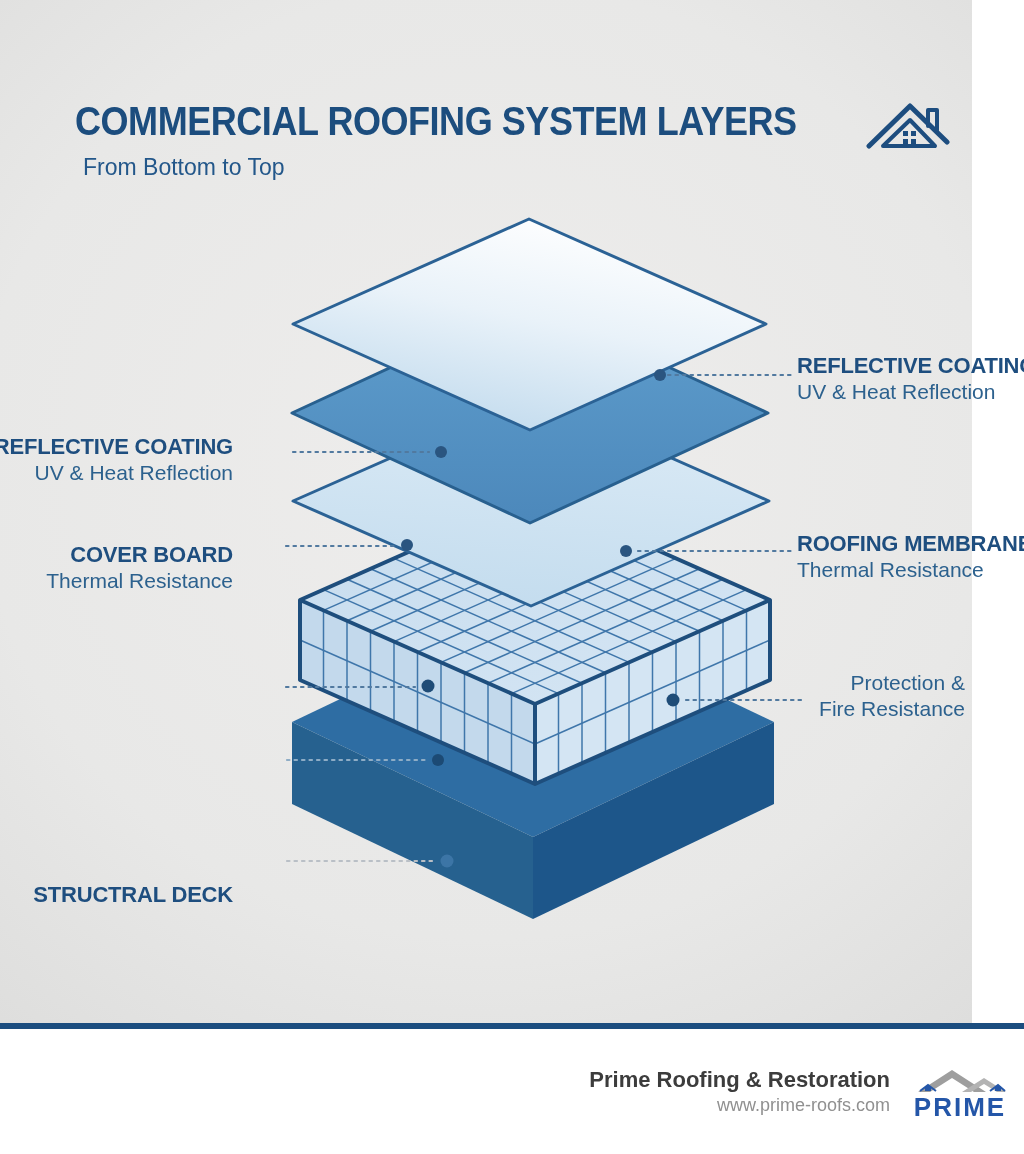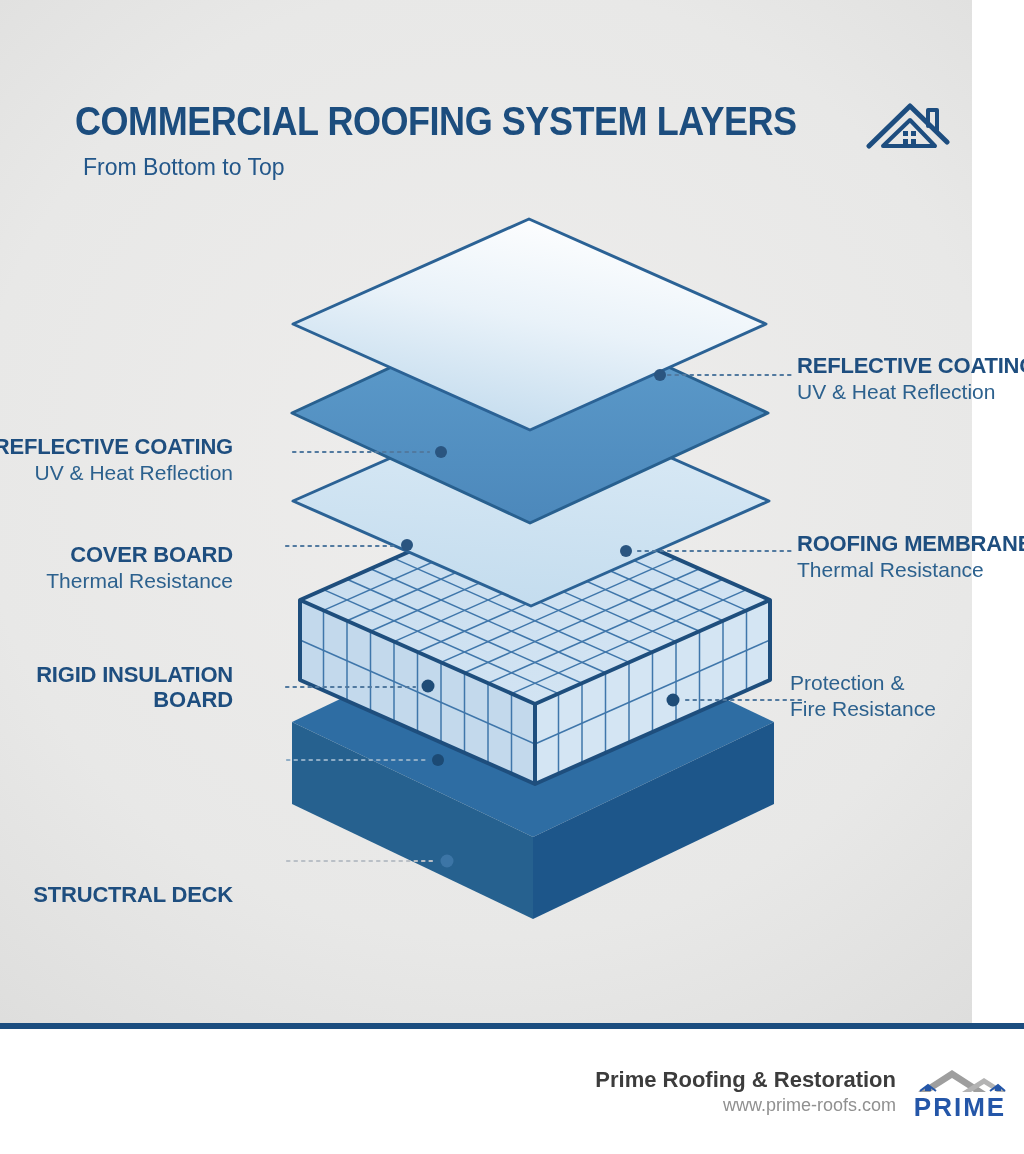--- a/index.html
+++ b/index.html
@@ -26,26 +26,26 @@
   .label .s{font-size:21px;color:#2c618e;line-height:25px;margin-top:1px;display:block;}
   .left-col{right:739px;text-align:right;white-space:nowrap;}
   .right-col{left:797px;text-align:left;white-space:nowrap;}
   .lbl-reflective-left{top:434px;}
   .lbl-cover-board{top:528px;margin-top:14px;}
   .lbl-rigid{top:662px;}
   .lbl-vapor{top:741px;}
   .lbl-deck{top:882px;}
   .lbl-reflective-right{top:353px;}
   .lbl-membrane{top:531px;}
-  .lbl-protection{top:669px;left:790px;width:175px;text-align:left;white-space:nowrap;}
+  .lbl-protection{top:669px;left:790px;width:175px;text-align:right;white-space:nowrap;}
 
   .divider{position:absolute;top:1023px;left:0;width:1024px;height:6px;background:#1b4d7f;}
   .footer{
     position:absolute;top:1029px;left:0;width:1024px;height:125px;background:#ffffff;
-    display:flex;align-items:center;justify-content:flex-end;gap:12px;
+    display:flex;align-items:center;justify-content:flex-end;gap:18px;
     padding-right:12px;box-sizing:border-box;
   }
   .footer-text{text-align:right;}
   .company{font-size:22px;font-weight:bold;color:#3c3c3c;line-height:26px;}
   .website{font-size:18px;color:#909090;line-height:24px;}
   .prime-logo{display:block;}
   .prime-word{font-weight:bold;font-size:26px;fill:#2456a8;letter-spacing:2px;}
 </style>
 </head>
 <body>
@@ -179,24 +179,20 @@
   </svg>
 
   <div class="label left-col lbl-reflective-left">
     <span class="t">REFLECTIVE COATING</span>
     <span class="s">UV &amp; Heat Reflection</span>
   </div>
   <div class="label left-col lbl-cover-board">
     <span class="t">COVER BOARD</span>
     <span class="s">Thermal Resistance</span>
   </div>
-  <div class="label left-col lbl-rigid">
-    <span class="t">RIGID INSULATION</span>
-    <span class="t">BOARD</span>
-  </div>
   <div class="label left-col lbl-deck">
     <span class="t">STRUCTRAL DECK</span>
   </div>
 
   <div class="label right-col lbl-reflective-right">
     <span class="t">REFLECTIVE COATING</span>
     <span class="s">UV &amp; Heat Reflection</span>
   </div>
   <div class="label right-col lbl-membrane">
     <span class="t">ROOFING MEMBRANE</span>

